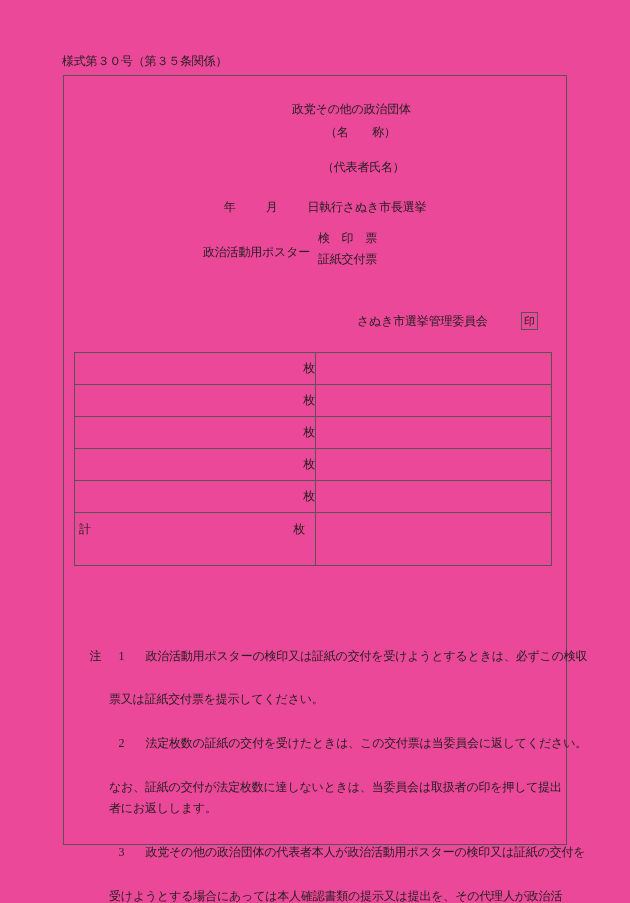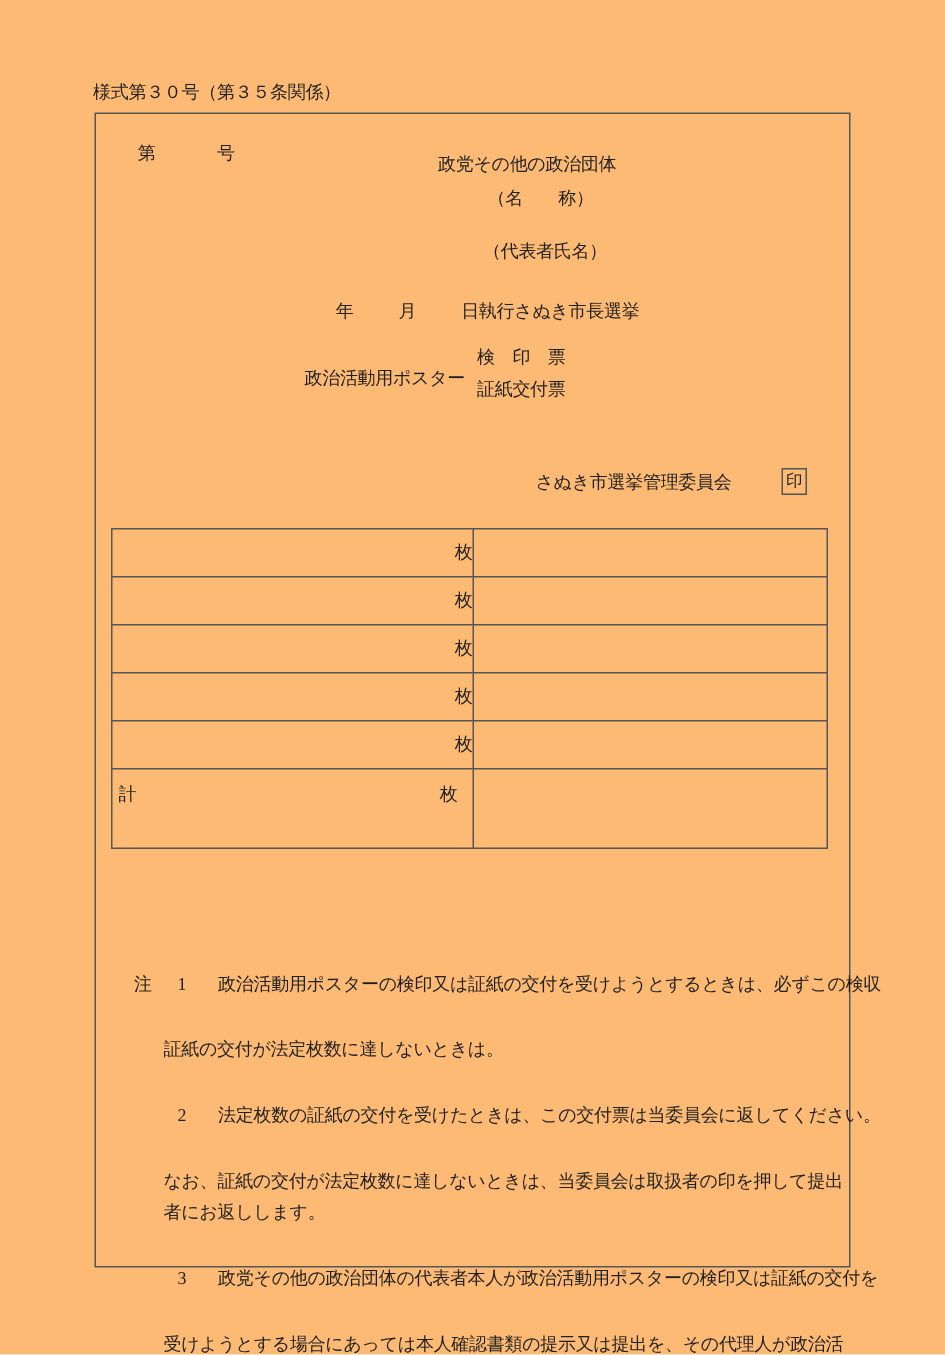--- a/index.html
+++ b/index.html
@@ -1,19 +1,19 @@
 <!DOCTYPE html>
 <html lang="ja"><head>
 <meta charset="utf-8">
 <style>
   html,body{margin:0;padding:0;background:#ffffff;}
   .page{
     position:relative;
     width:630px;height:903px;
-    background:#fdba74;
+    background:#ec4899;
     font-family:"Liberation Serif","DejaVu Serif",serif;
     color:#1f1f1f;
     font-size:12px;
     letter-spacing:-0.2px;
     overflow:hidden;
   }
   .abs{position:absolute;white-space:pre;line-height:14px;}
   .doc-title{position:absolute;left:62px;top:54px;line-height:14px;white-space:pre;}
   .frame{
     position:absolute;left:63px;top:75px;
@@ -63,23 +63,20 @@
 </style>
 </head>
 <body>
 
 <div class="page">
 
   <div class="doc-title">様式第３０号（第３５条関係）</div>
 
   <div class="frame">
 
-    <div class="abs" style="left:11px;top:5px;">
-      <span>第</span><span class="gap41">号</span>
-    </div>
 
     <div class="abs" style="left:228px;top:26px;">政党その他の政治団体</div>
     <div class="abs" style="left:261px;top:49px;font-family:Liberation Serif, serif;">（名　　称）</div>
     <div class="abs" style="left:258px;top:84px;">（代表者氏名）</div>
 
     <div class="abs" style="left:143px;top:110px;">
       <span>年</span><span class="gap30">月</span><span class="gap30">日執行さぬき市長選挙</span>
     </div>
 
     <div class="abs" style="left:139px;top:169px;">政治活動用ポスター</div>
@@ -126,21 +123,21 @@
         </td>
         <td></td>
       </tr>
     </tbody>
       </table>
 
     <div class="notes">
       <div class="note-line ml3">
         <span class="chu">注</span><span class="num">1</span><span>政治活動用ポスターの検印又は証紙の交付を受けようとするときは、必ずこの検収</span>
       </div>
-      <div class="note-line ml45">証紙の交付が法定枚数に達しないときは。</div>
+      <div class="note-line ml45">票又は証紙交付票を提示してください。</div>
       <div class="note-line ml32">
         <span class="num">2</span><span>法定枚数の証紙の交付を受けたときは、この交付票は当委員会に返してください。</span>
       </div>
       <div class="note-line ml45">なお、証紙の交付が法定枚数に達しないときは、当委員会は取扱者の印を押して提出</div>
       <div class="note-line ml45">者にお返しします。</div>
       <div class="note-line ml32">
         <span class="num">3</span><span>政党その他の政治団体の代表者本人が政治活動用ポスターの検印又は証紙の交付を</span>
       </div>
       <div class="note-line ml45">受けようとする場合にあっては本人確認書類の提示又は提出を、その代理人が政治活</div>
 

